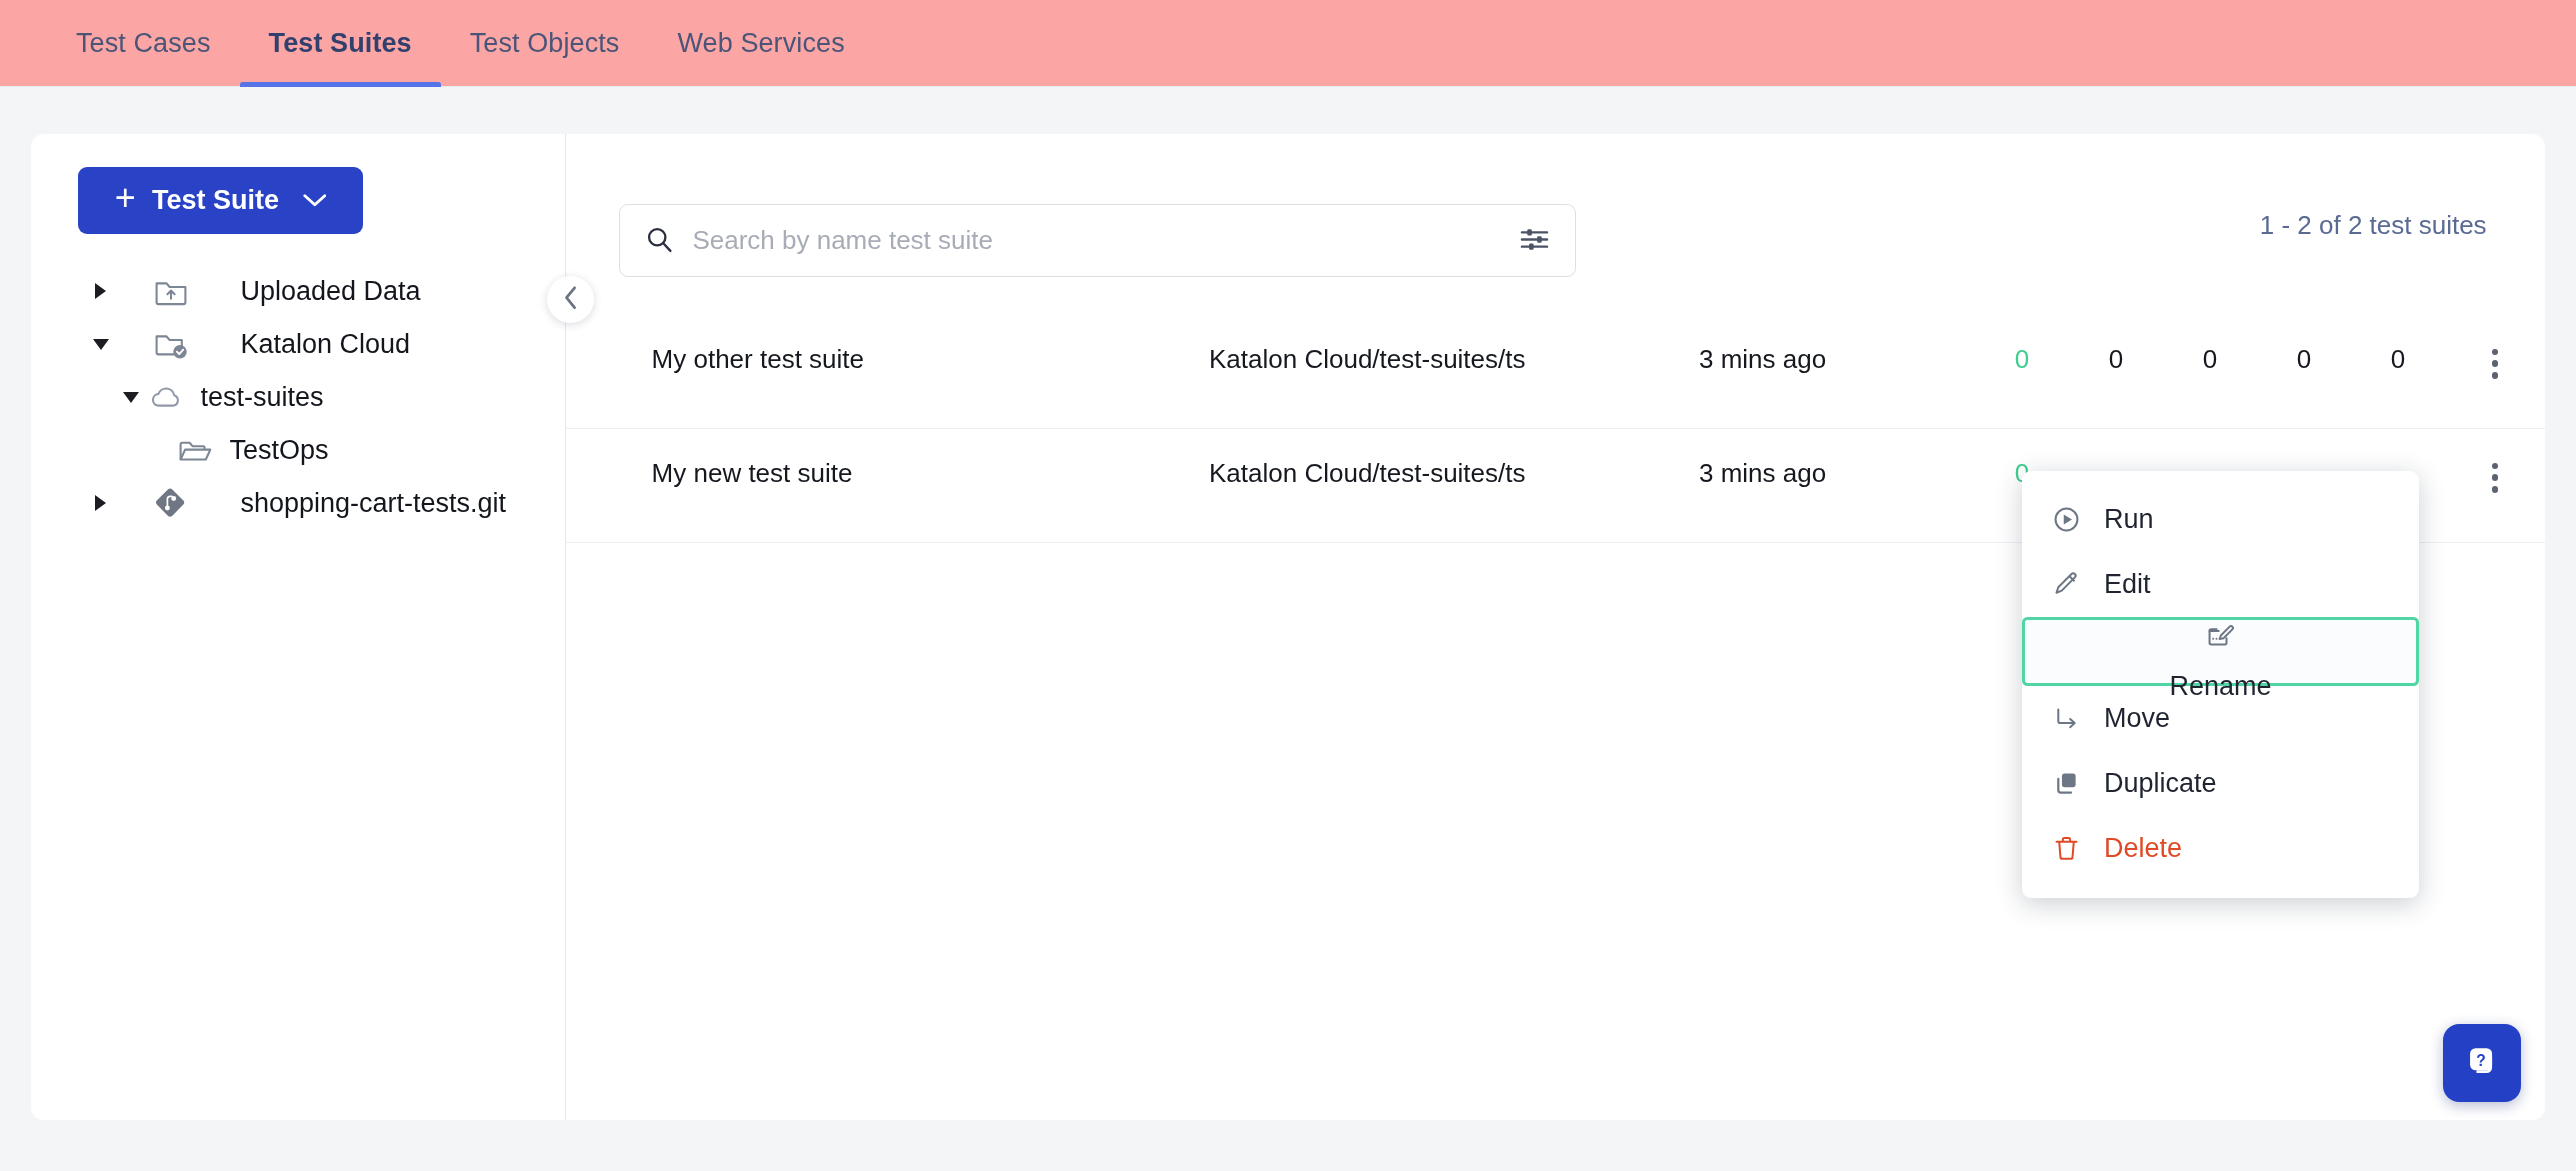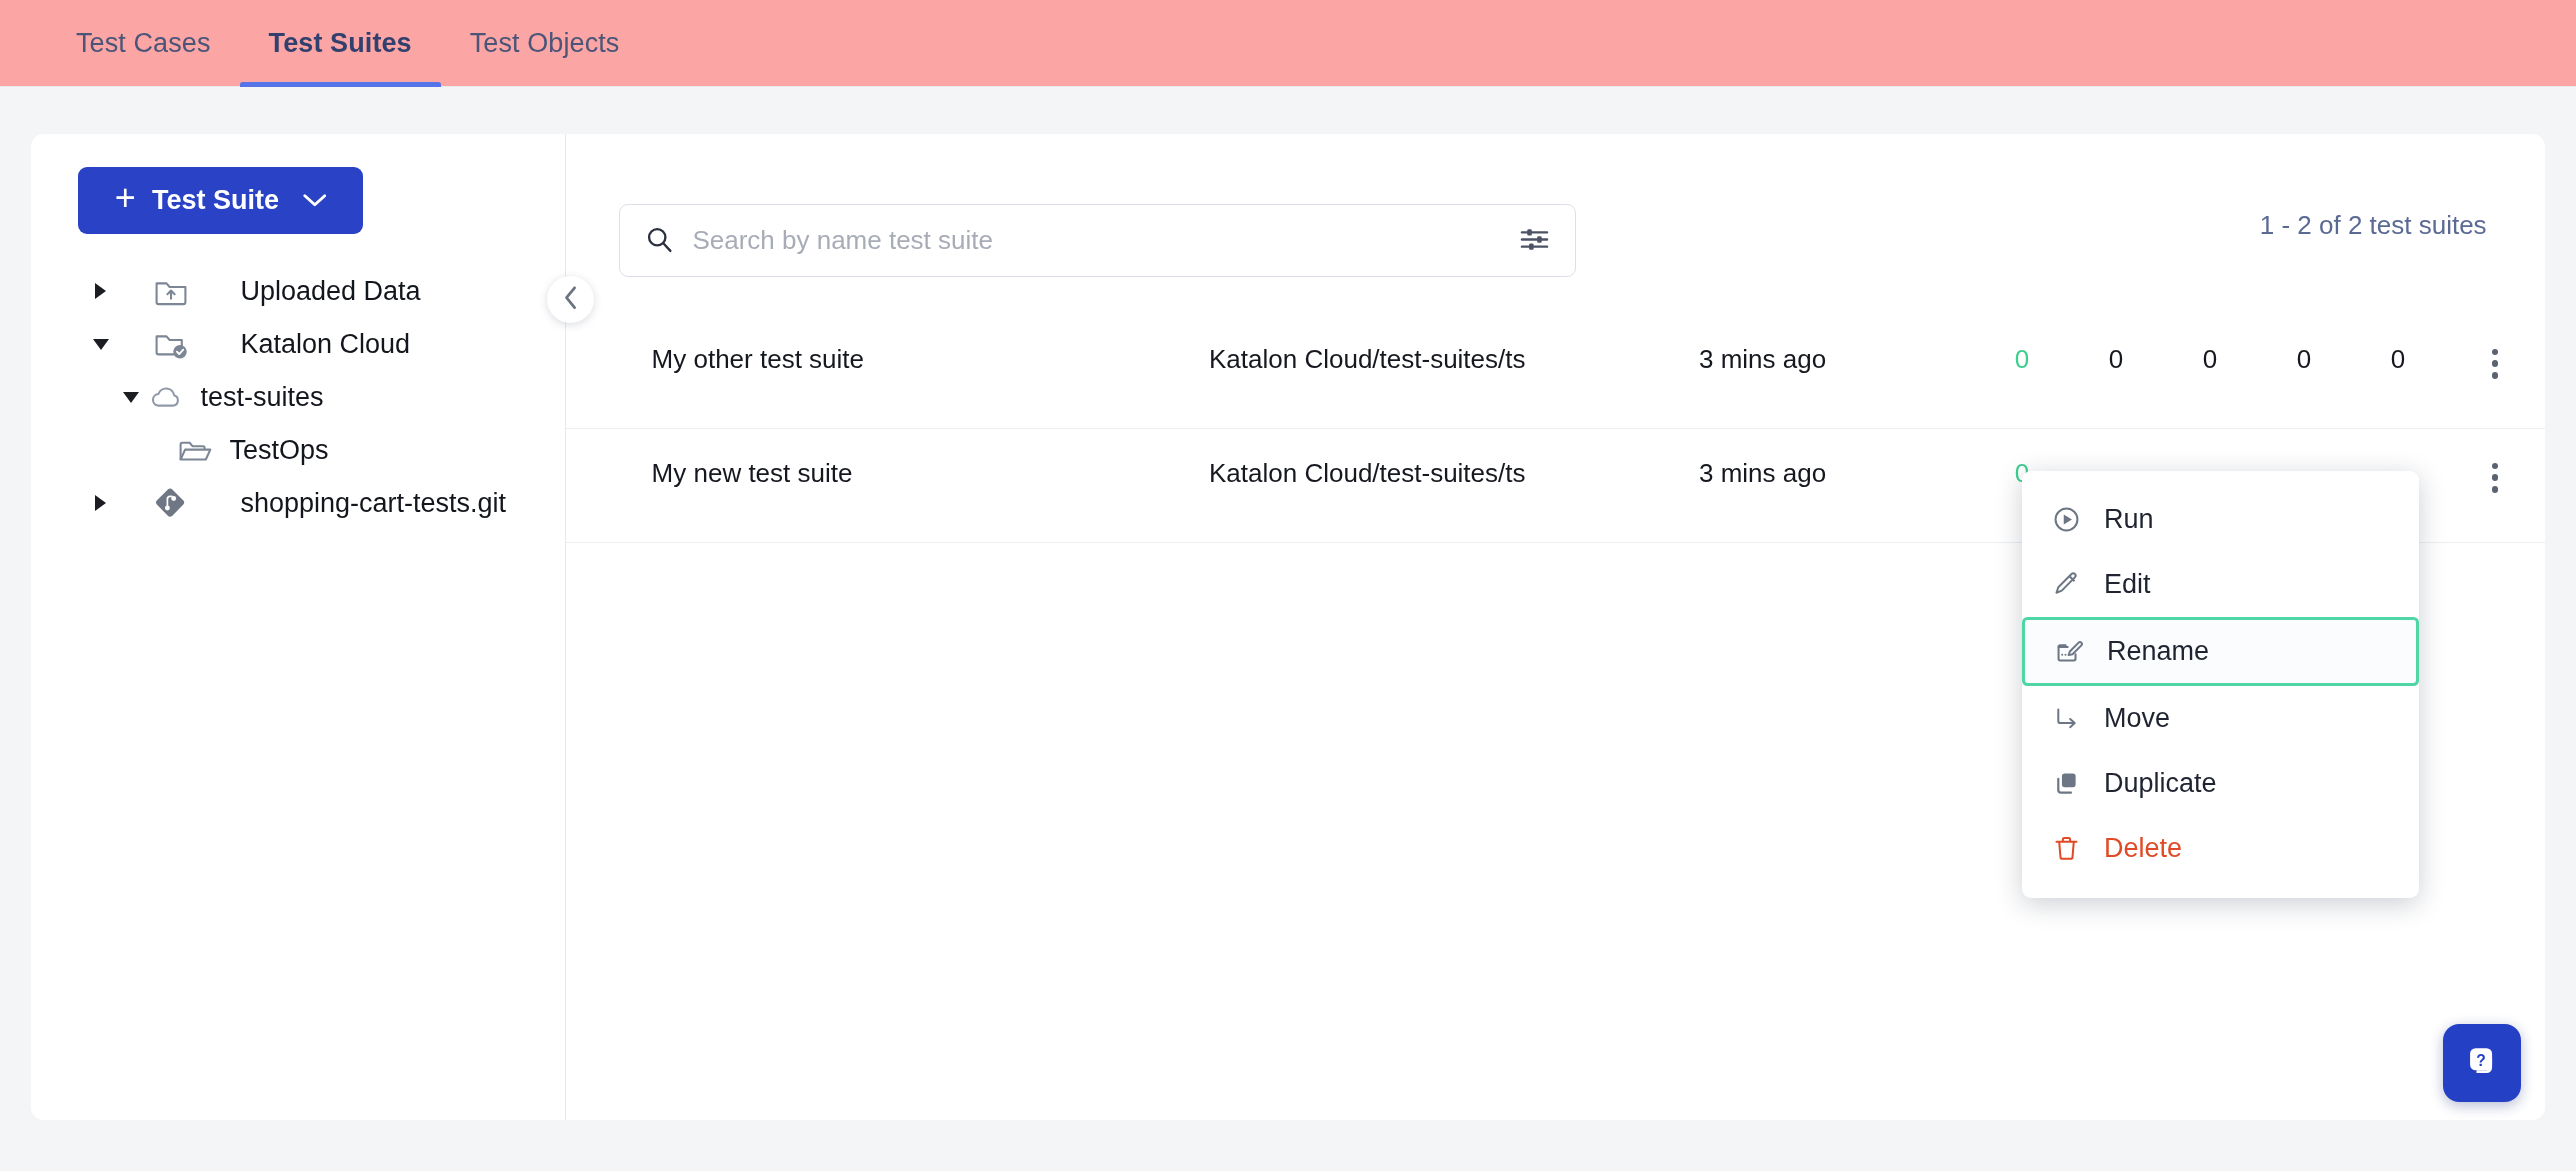--- a/index.html
+++ b/index.html
@@ -276,20 +276,21 @@
   }
 </style>
 </head>
 <body>
 
 <div class="topbar">
   <div class="tabs" id="tab-list">
       <div class="tab">Test Cases</div>
       <div class="tab active">Test Suites</div>
       <div class="tab">Test Objects</div>
+      <div class="tab">Web Services</div>
     </div>
 </div>
 
 <div class="shell">
   <div class="panels">
 
     <div class="sidebar">
       <button class="new-btn">
         <span class="plus">+</span>
         <span>Test Suite</span>
@@ -456,21 +457,21 @@
     </div>
     <div class="ctx-item">
       <span class="ctx-ico">
         <svg width="31" height="31" viewBox="0 0 34 34">
           <path d="M6 26 l2 -6 L22.5 5.5 a2.6 2.6 0 0 1 3.7 3.7 L11.8 23.7 z" fill="none" stroke="#6d7684" stroke-width="2.2" stroke-linejoin="round"></path>
           <path d="M20.6 8.2 l5.2 5.2" stroke="#6d7684" stroke-width="2.2"></path>
         </svg>
       </span>
       <span>Edit</span>
     </div>
-    <div class="ctx-item highlight" style="border-color: rgb(79, 214, 164);">
+    <div class="ctx-item highlight" style="border-color: rgb(79, 214, 164); flex-direction: column;">
       <span class="ctx-ico">
         <svg width="31" height="31" viewBox="0 0 34 34">
           <path d="M5 12 h10 M5 12 v13 a1.8 1.8 0 0 0 1.8 1.8 h15 a1.8 1.8 0 0 0 1.8 -1.8 v-5" fill="none" stroke="#6d7684" stroke-width="2.2" stroke-linecap="round" stroke-linejoin="round"></path>
                 <path d="M5 12 a1.8 1.8 0 0 1 1.8 -1.8 h6" fill="none" stroke="#6d7684" stroke-width="2.2" stroke-linecap="round"></path>
                 <circle cx="9" cy="20.5" r="1.1" fill="#6d7684"></circle>
           <circle cx="12.6" cy="20.5" r="1.1" fill="#6d7684"></circle>
                 <path d="M16 21 l1.4 -4 L27 7.3 a2.1 2.1 0 0 1 3 3 L20.3 20 z" fill="none" stroke="#6d7684" stroke-width="2.2" stroke-linejoin="round"></path>
         </svg>
       </span>
       <span>Rename</span>

